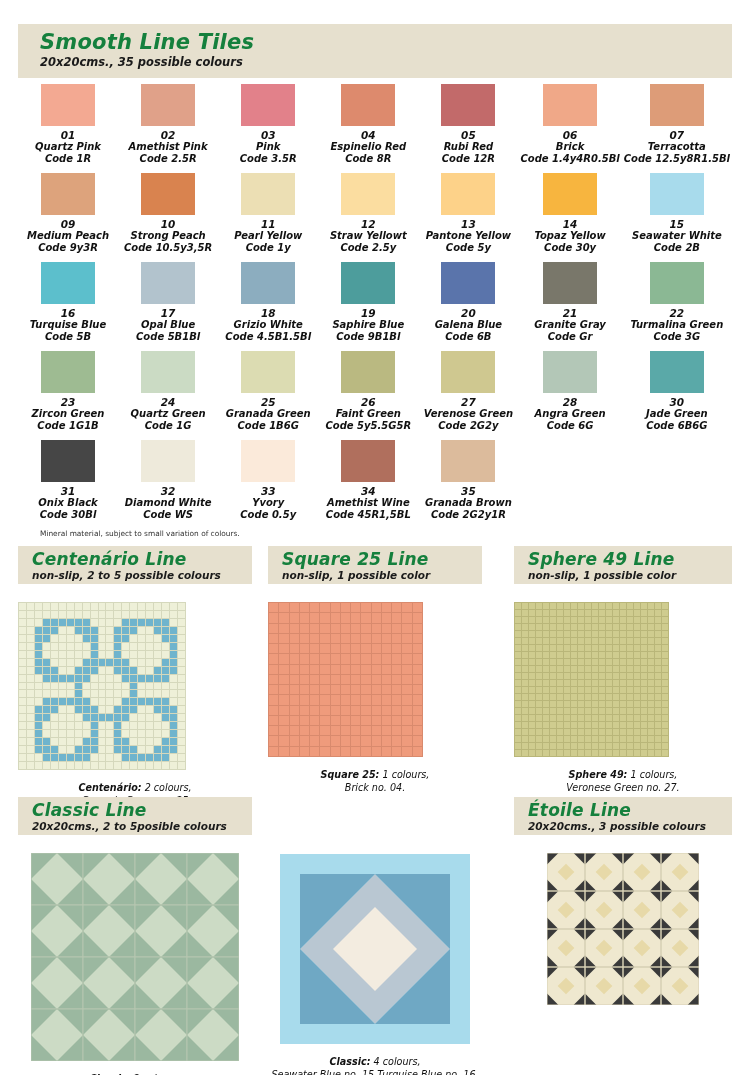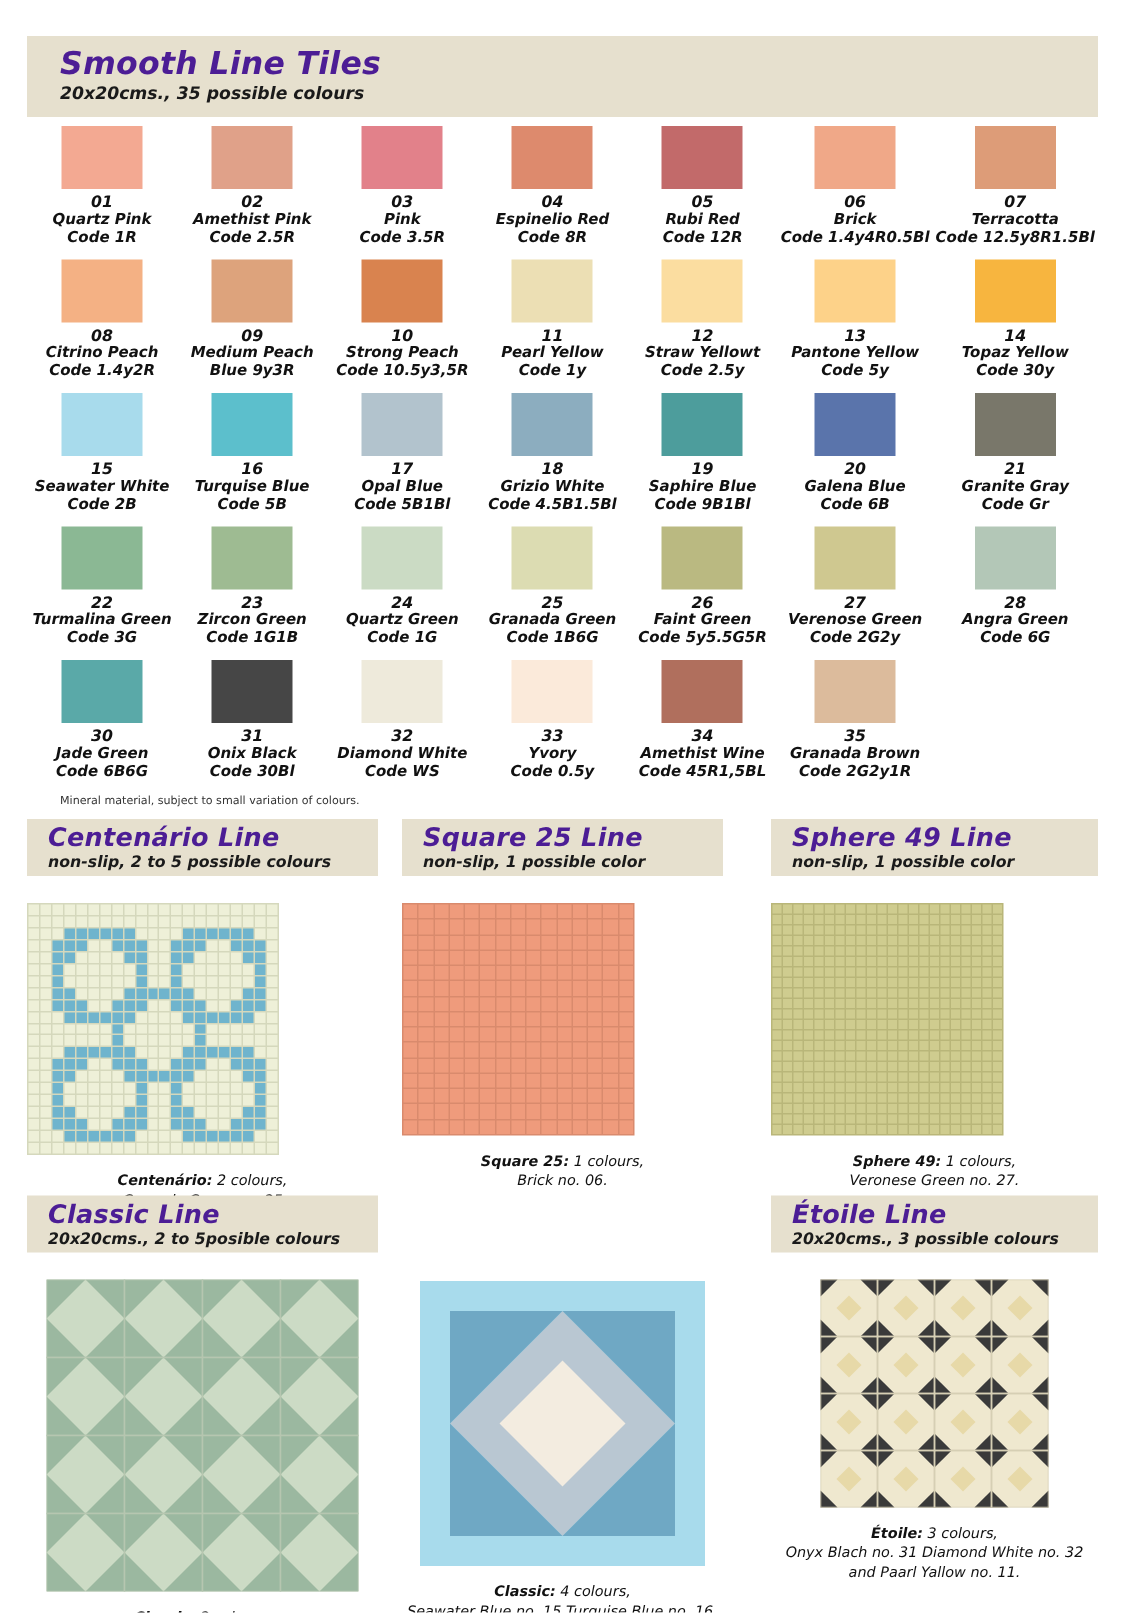--- a/index.html
+++ b/index.html
@@ -15,21 +15,21 @@
 
   
   .band {
     background: #e6e0ce;
     position: absolute;
   }
   .band-title {
     font-family: "DejaVu Sans", sans-serif;
     font-weight: bold;
     font-style: italic;
-    color: #4c1d95;
+    color: #15803d;
     letter-spacing: 0.2px;
     white-space: nowrap;
   }
   .band-sub {
     font-family: "DejaVu Sans", sans-serif;
     font-weight: bold;
     font-style: italic;
     color: #1a1a1a;
     white-space: nowrap;
   }
@@ -172,30 +172,24 @@
       <div class="swatch-name">Brick</div>
       <div class="swatch-code">Code 1.4y4R0.5Bl</div>
     </div>
     <div class="swatch-cell">
       <div class="swatch-chip" style="background: rgb(221, 156, 120);"></div>
       <div class="swatch-num">07</div>
       <div class="swatch-name">Terracotta</div>
       <div class="swatch-code">Code 12.5y8R1.5Bl</div>
     </div>
     <div class="swatch-cell">
-      <div class="swatch-chip" style="background: rgb(244, 177, 132);"></div>
-      <div class="swatch-num">08</div>
-      <div class="swatch-name">Citrino Peach</div>
-      <div class="swatch-code">Code 1.4y2R</div>
-    </div>
-    <div class="swatch-cell">
       <div class="swatch-chip" style="background: rgb(221, 163, 124);"></div>
       <div class="swatch-num">09</div>
       <div class="swatch-name">Medium Peach</div>
-      <div class="swatch-code">Blue 9y3R</div>
+      <div class="swatch-code">Code 9y3R</div>
     </div>
     <div class="swatch-cell">
       <div class="swatch-chip" style="background: rgb(217, 131, 79);"></div>
       <div class="swatch-num">10</div>
       <div class="swatch-name">Strong Peach</div>
       <div class="swatch-code">Code 10.5y3,5R</div>
     </div>
     <div class="swatch-cell">
       <div class="swatch-chip" style="background: rgb(236, 223, 180);"></div>
       <div class="swatch-num">11</div>
@@ -1027,21 +1021,21 @@
         <div class="mcell" style="background: rgb(239, 155, 124);"></div>
         <div class="mcell" style="background: rgb(239, 155, 124);"></div>
         <div class="mcell" style="background: rgb(239, 155, 124);"></div>
         <div class="mcell" style="background: rgb(239, 155, 124);"></div>
         <div class="mcell" style="background: rgb(239, 155, 124);"></div>
         <div class="mcell" style="background: rgb(239, 155, 124);"></div>
         <div class="mcell" style="background: rgb(239, 155, 124);"></div>
       </div>
     </div>
   <div class="caption">
-    <span id="sq-cap"><b>Square 25:</b><span> 1 colours,</span><br><span>Brick no. 06.</span></span>
+    <span id="sq-cap"><b>Square 25:</b><span> 1 colours,</span><br><span>Brick no. 04.</span></span>
   </div>
 </div>
 
 <div class="panel" id="p-sph">
   <div class="band">
     <div class="band-title">Sphere 49 Line</div>
     <div class="band-sub">non-slip, 1 possible color</div>
   </div>
   <div class="tile-wrap" id="sph-tile">
       <div class="mosaic" style="grid-template-columns: repeat(22, 1fr); width: 155px; height: 155px; background: rgb(185, 182, 121);">
@@ -1709,16 +1703,13 @@
         <polygon points="19,124.64 27.36,133 19,141.36 10.64,133" fill="#e7d9a8"></polygon>
         <rect x="0" y="114" width="38" height="38" fill="none" stroke="#d6cfb4" stroke-width="1"></rect>
         <polygon points="57,124.64 65.36,133 57,141.36 48.64,133" fill="#e7d9a8"></polygon>
         <rect x="38" y="114" width="38" height="38" fill="none" stroke="#d6cfb4" stroke-width="1"></rect>
         <polygon points="95,124.64 103.36,133 95,141.36 86.64,133" fill="#e7d9a8"></polygon>
         <rect x="76" y="114" width="38" height="38" fill="none" stroke="#d6cfb4" stroke-width="1"></rect>
         <polygon points="133,124.64 141.36,133 133,141.36 124.64,133" fill="#e7d9a8"></polygon>
         <rect x="114" y="114" width="38" height="38" fill="none" stroke="#d6cfb4" stroke-width="1"></rect>
       </svg>
     </div>
-  <div class="caption">
-    <span id="et-cap"><b>Étoile:</b><span> 3 colours,</span><br><span>Onyx Blach no. 31 Diamond White no. 32</span><br><span>and Paarl Yallow no. 11.</span></span>
-  </div>
 </div>
 
 </body></html>

